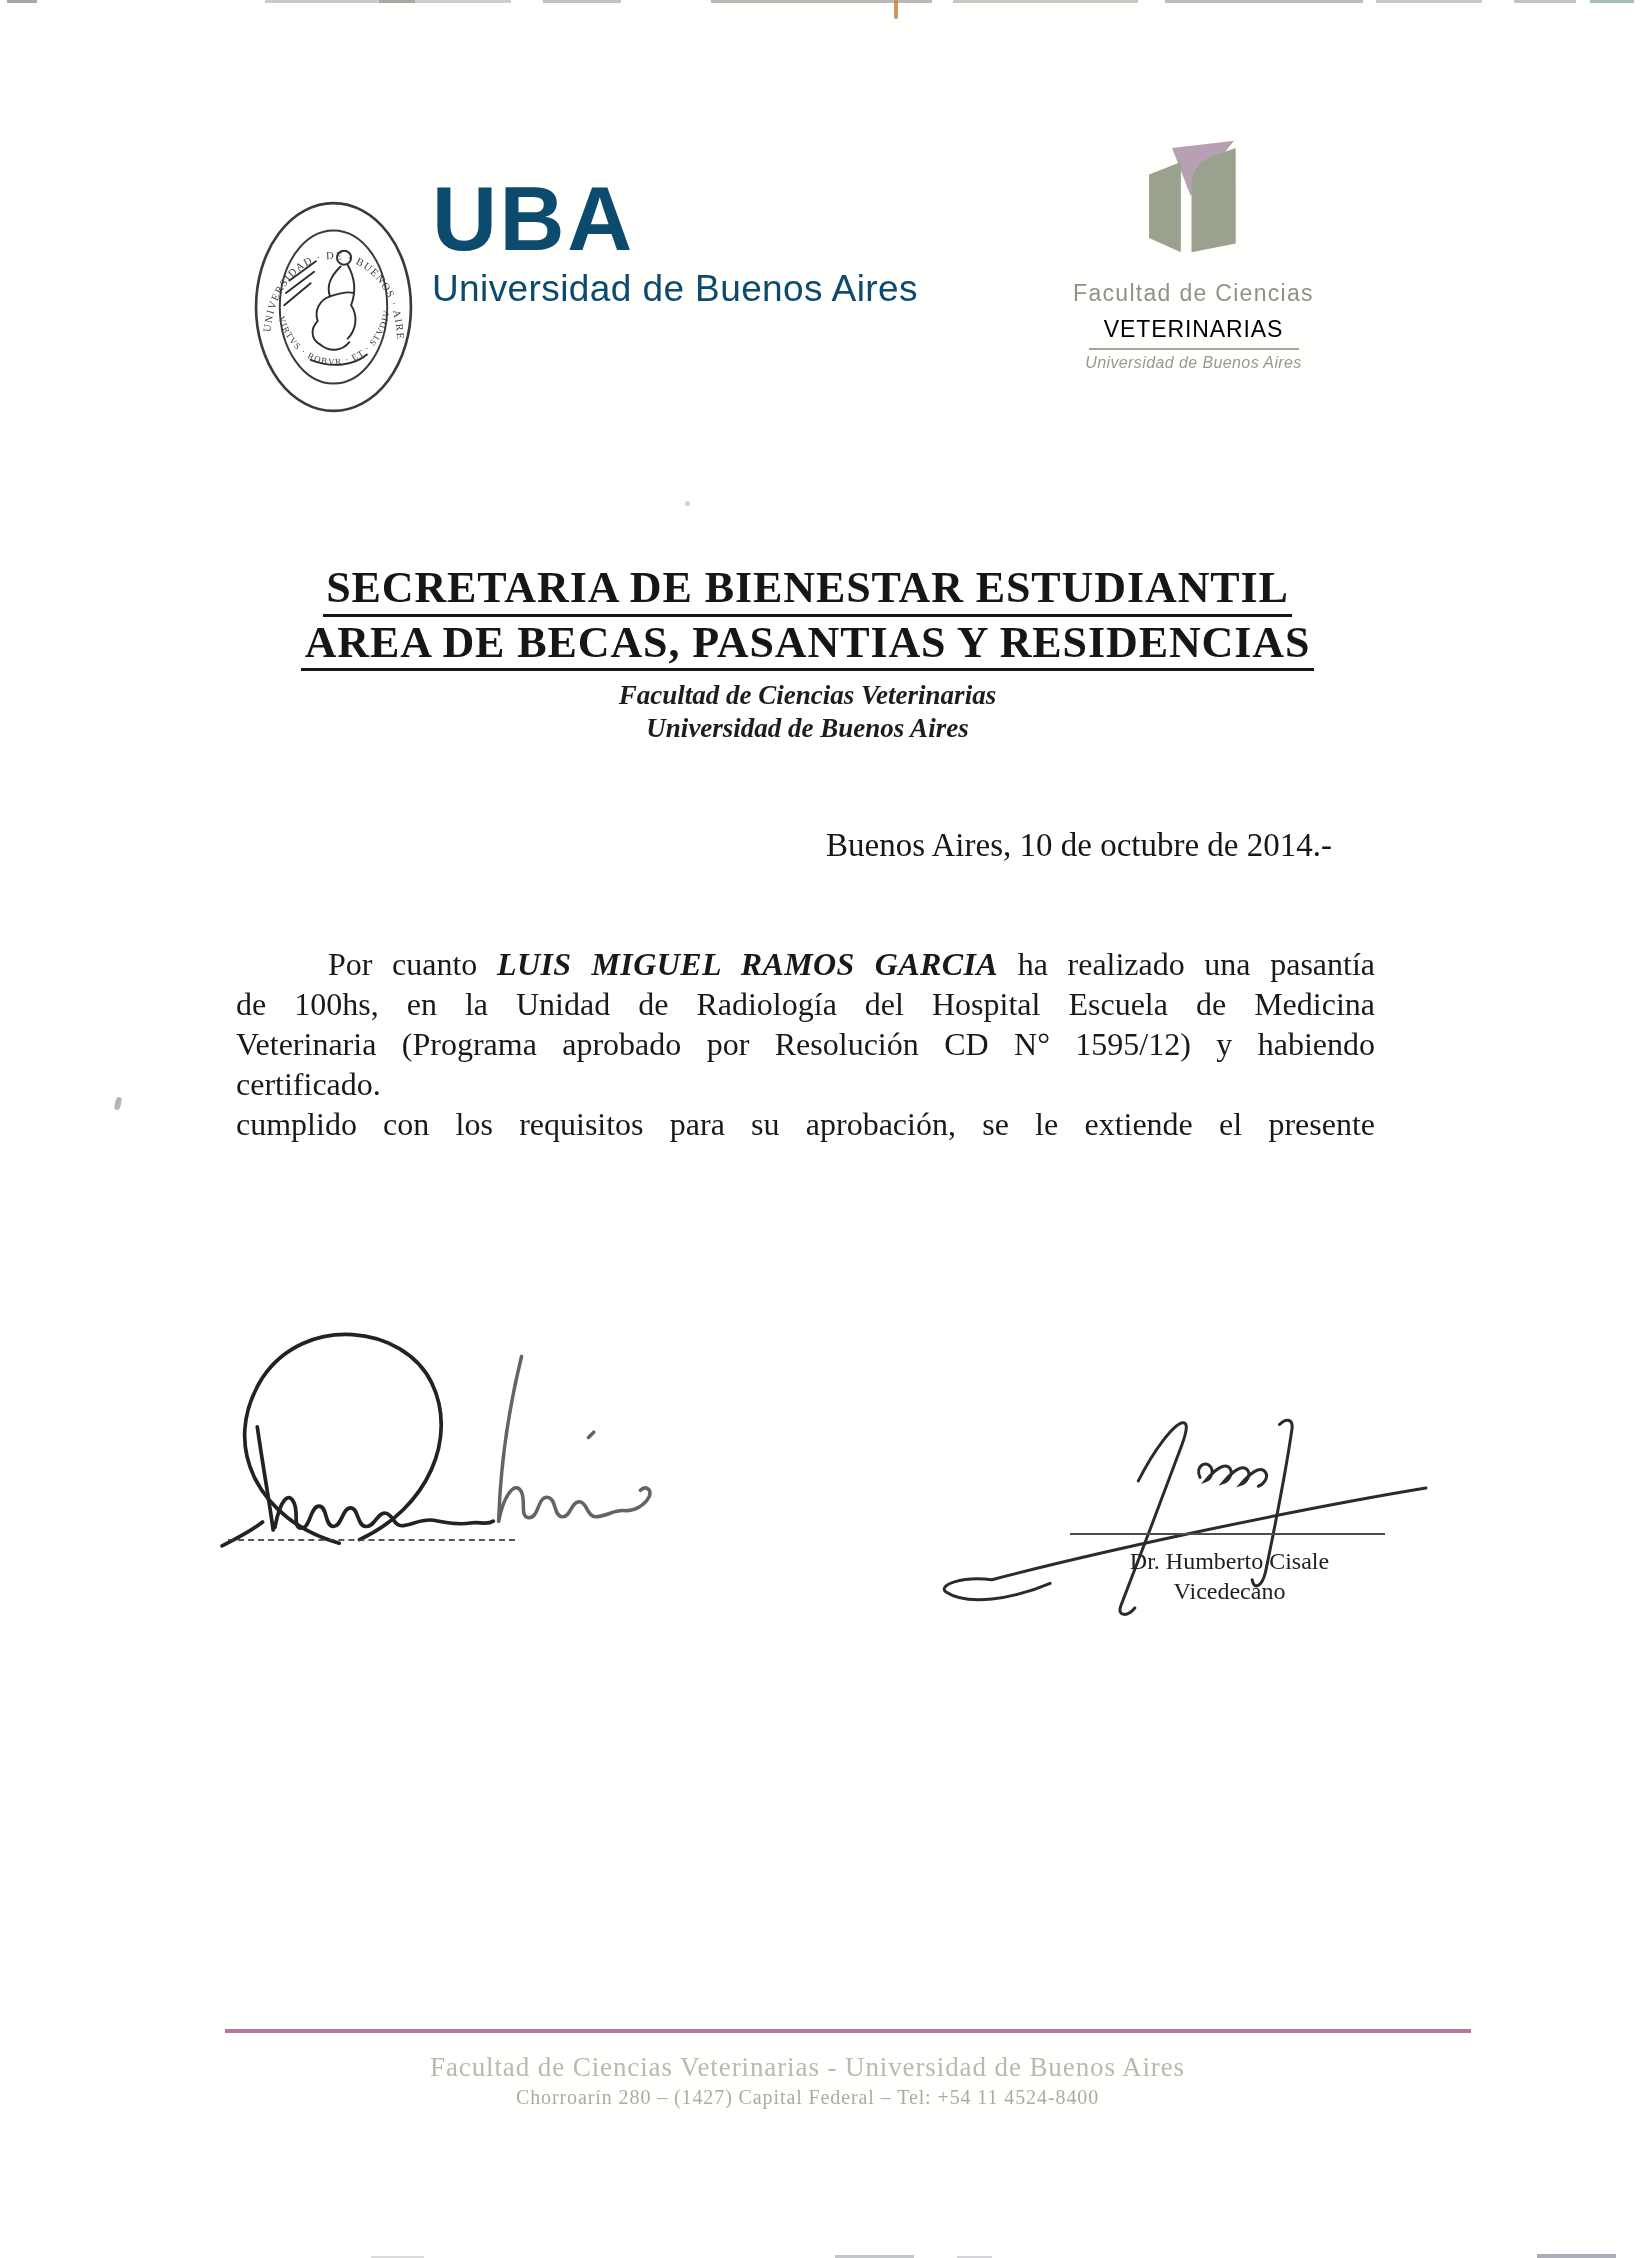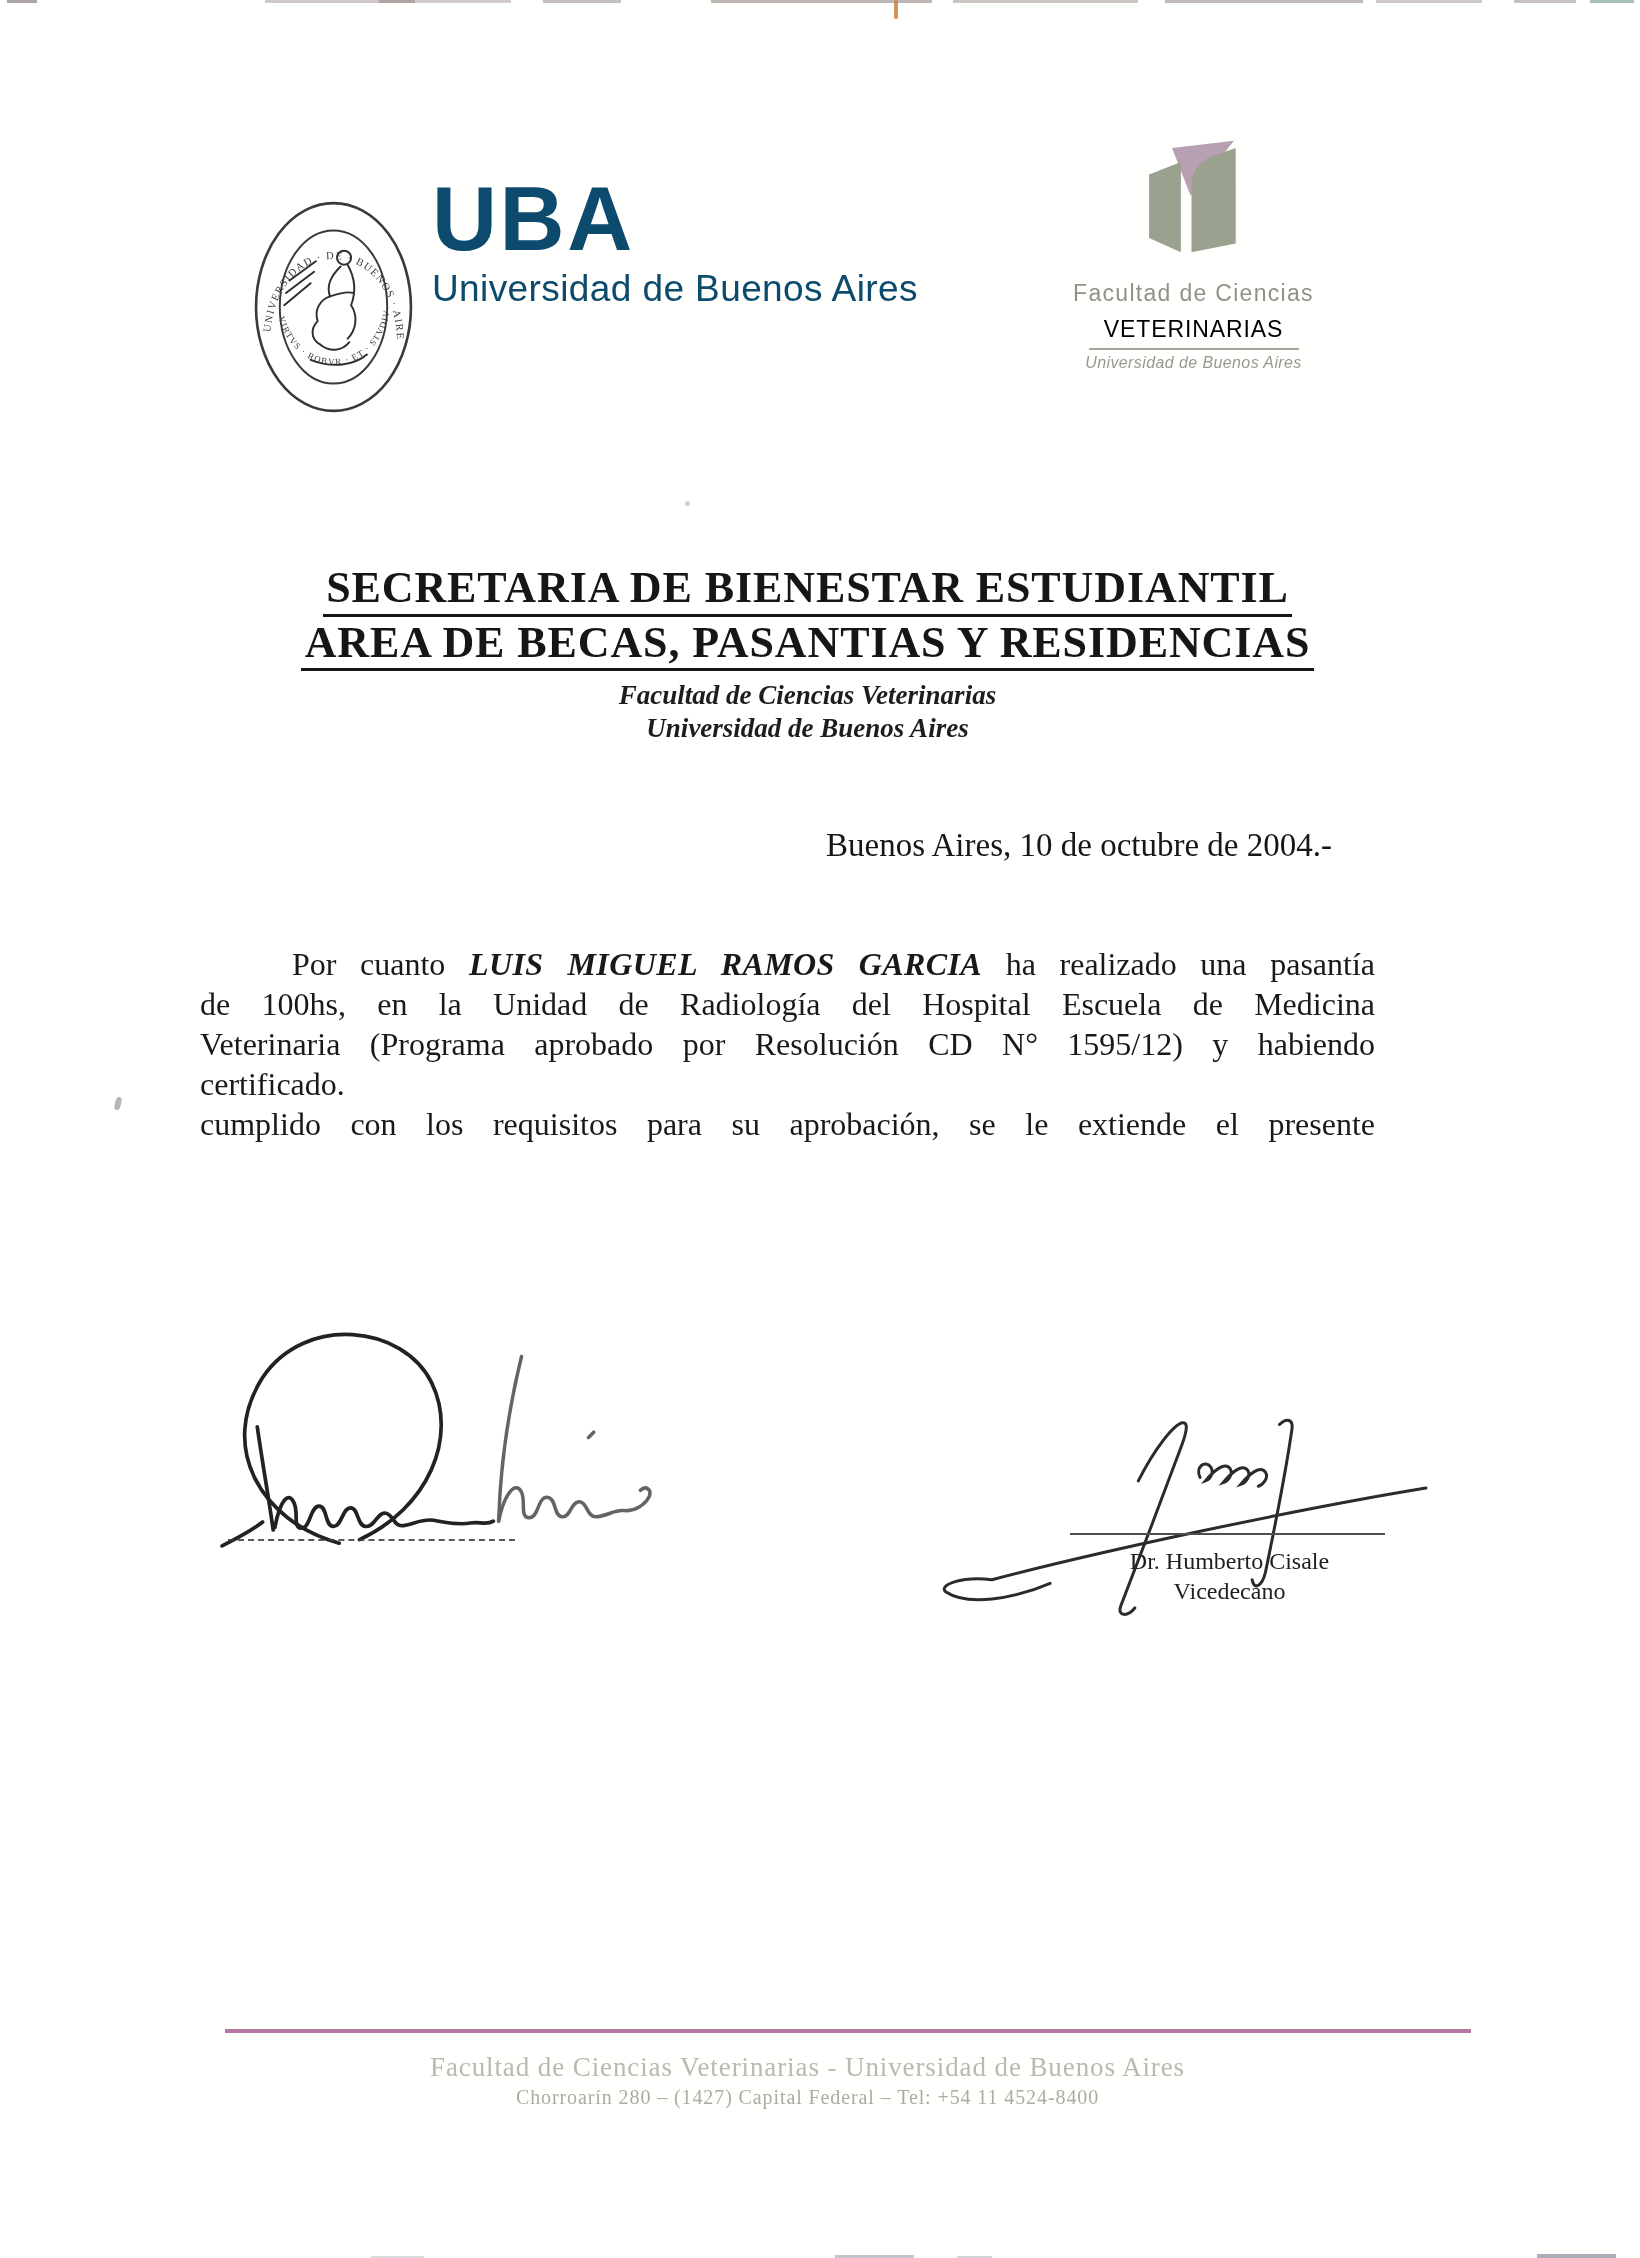--- a/index.html
+++ b/index.html
@@ -37,21 +37,21 @@
     letter-spacing:0.9px; border-bottom:3.1px solid #171717; padding:0 3.5px 3.5px 3.5px; color:#161616;
   }
   .title-sub{font-size:27px; font-style:italic; font-weight:bold; line-height:33px; color:#1d1d1d;}
   .title-sub-wrap{margin-top:8px;}
 
   
   .date-line{top:828px; right:308px; font-size:33px; line-height:35px; color:#171717;}
 
   
   .body-block{left:200px; top:944px; width:1175px; font-size:32px; line-height:40px; color:#191919;}
-  .b-line{text-align:justify; text-align-last:justify;}
+  .b-line{text-align:justify; text-align-last:justify;margin-left:36px;}
   .b-line.first{padding-left:92px;}
   .b-line.last{text-align:left; text-align-last:left;}
   .student{font-weight:bold; font-style:italic; letter-spacing:0.4px;}
 
   
   .sig-svg{overflow:visible;}
   .sig-line-left{left:228px; top:1539px; width:287px; border-top:2.6px dashed #3c3c3c; opacity:.85;}
   .sig-line-right{left:1070px; top:1533px; width:315px; height:2.2px; background:#4e4e4e;}
   .sig-names{width:353px; text-align:center; font-size:24px; line-height:29px; color:#1f1f1f;}
   .sig-names .role{margin-top:0.9px;}
@@ -137,21 +137,21 @@
 
   <div class="abs title-block">
     <div class="title-line"><span>SECRETARIA DE BIENESTAR ESTUDIANTIL</span></div>
     <div class="title-line"><span>AREA DE BECAS, PASANTIAS Y RESIDENCIAS</span></div>
     <div class="title-sub-wrap">
       <div class="title-sub">Facultad de Ciencias Veterinarias</div>
       <div class="title-sub">Universidad de Buenos Aires</div>
     </div>
   </div>
 
-  <div class="abs date-line">Buenos Aires, 10 de octubre de 2004.-</div>
+  <div class="abs date-line">Buenos Aires, 10 de octubre de 2014.-</div>
 
   <div class="abs body-block">
     <div class="b-line first"><span>Por cuanto </span><span class="student">LUIS MIGUEL RAMOS GARCIA</span><span> ha realizado una pasantía</span></div>
     <div class="b-line">de 100hs, en la Unidad de Radiología del Hospital Escuela de Medicina</div>
     <div class="b-line">Veterinaria (Programa aprobado por Resolución CD N° 1595/12) y habiendo</div>
     <div class="b-line last">certificado.</div>
     <div class="b-line">cumplido con los requisitos para su aprobación, se le extiende el presente</div>
   </div>
 
   <svg class="abs sig-svg" style="left:176px;top:1323px;" width="529" height="229" viewBox="0 0 600 260">

